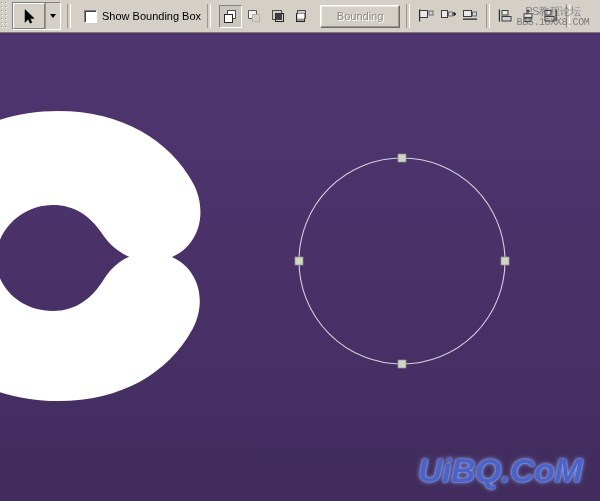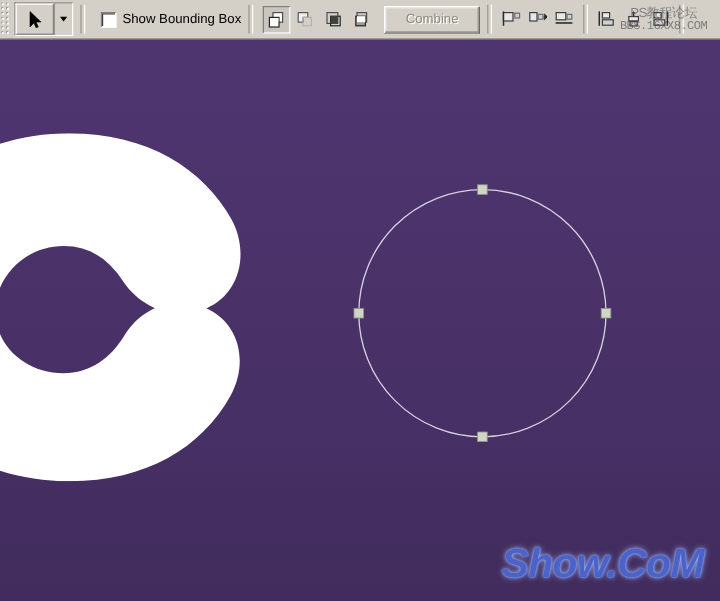--- a/index.html
+++ b/index.html
@@ -283,21 +283,21 @@
       <div class="op-btn">
         <svg width="15" height="15" viewBox="0 0 15 15">
           <rect x="2.5" y="1.5" width="8" height="8" fill="#c8c8c8" stroke="#4d4d4d" stroke-width="1"></rect>
           <rect x="1.5" y="4.5" width="8" height="8" fill="#9a9a9a" stroke="#262626" stroke-width="1"></rect>
           <rect x="2.5" y="4.5" width="7" height="5" fill="#ffffff" stroke="none"></rect>
         </svg>
       </div>
     </div>
 
     <div class="combine-btn">
-      <span class="combine-label">Combine</span>
+      <span class="combine-label">Bounding</span>
     </div>
 
     <div class="vsep"></div>
 
     <div class="align-group">
       <div class="align-btn">
         <svg width="16" height="14" viewBox="0 0 16 14">
           <rect x="1.5" y="1.5" width="8" height="7" fill="#e8e8e8" stroke="#3c3c3c" stroke-width="1"></rect>
           <rect x="11" y="2" width="4" height="4" fill="#d0d0d0" stroke="#6b6b6b" stroke-width="1"></rect>
           <rect x="1" y="0.5" width="1.2" height="12" fill="#2a2a2a"></rect>
@@ -373,15 +373,15 @@
     </svg>
 
     <svg id="path-layer" viewBox="0 0 600 468">
       <circle cx="402" cy="228" r="103" fill="none" stroke="#d8cfe0" stroke-width="1.1"></circle>
       <rect x="398" y="121" width="8" height="8" fill="#cfd6c6" stroke="#8f9684" stroke-width="0.7"></rect>
       <rect x="501" y="224" width="8" height="8" fill="#cfd6c6" stroke="#8f9684" stroke-width="0.7"></rect>
       <rect x="398" y="327" width="8" height="8" fill="#cfd6c6" stroke="#8f9684" stroke-width="0.7"></rect>
       <rect x="295" y="224" width="8" height="8" fill="#cfd6c6" stroke="#8f9684" stroke-width="0.7"></rect>
     </svg>
 
-    <div class="wm-bottom">Show.CoM</div>
+    <div class="wm-bottom">UiBQ.CoM</div>
   </div>
 </div>
 
 </body></html>

